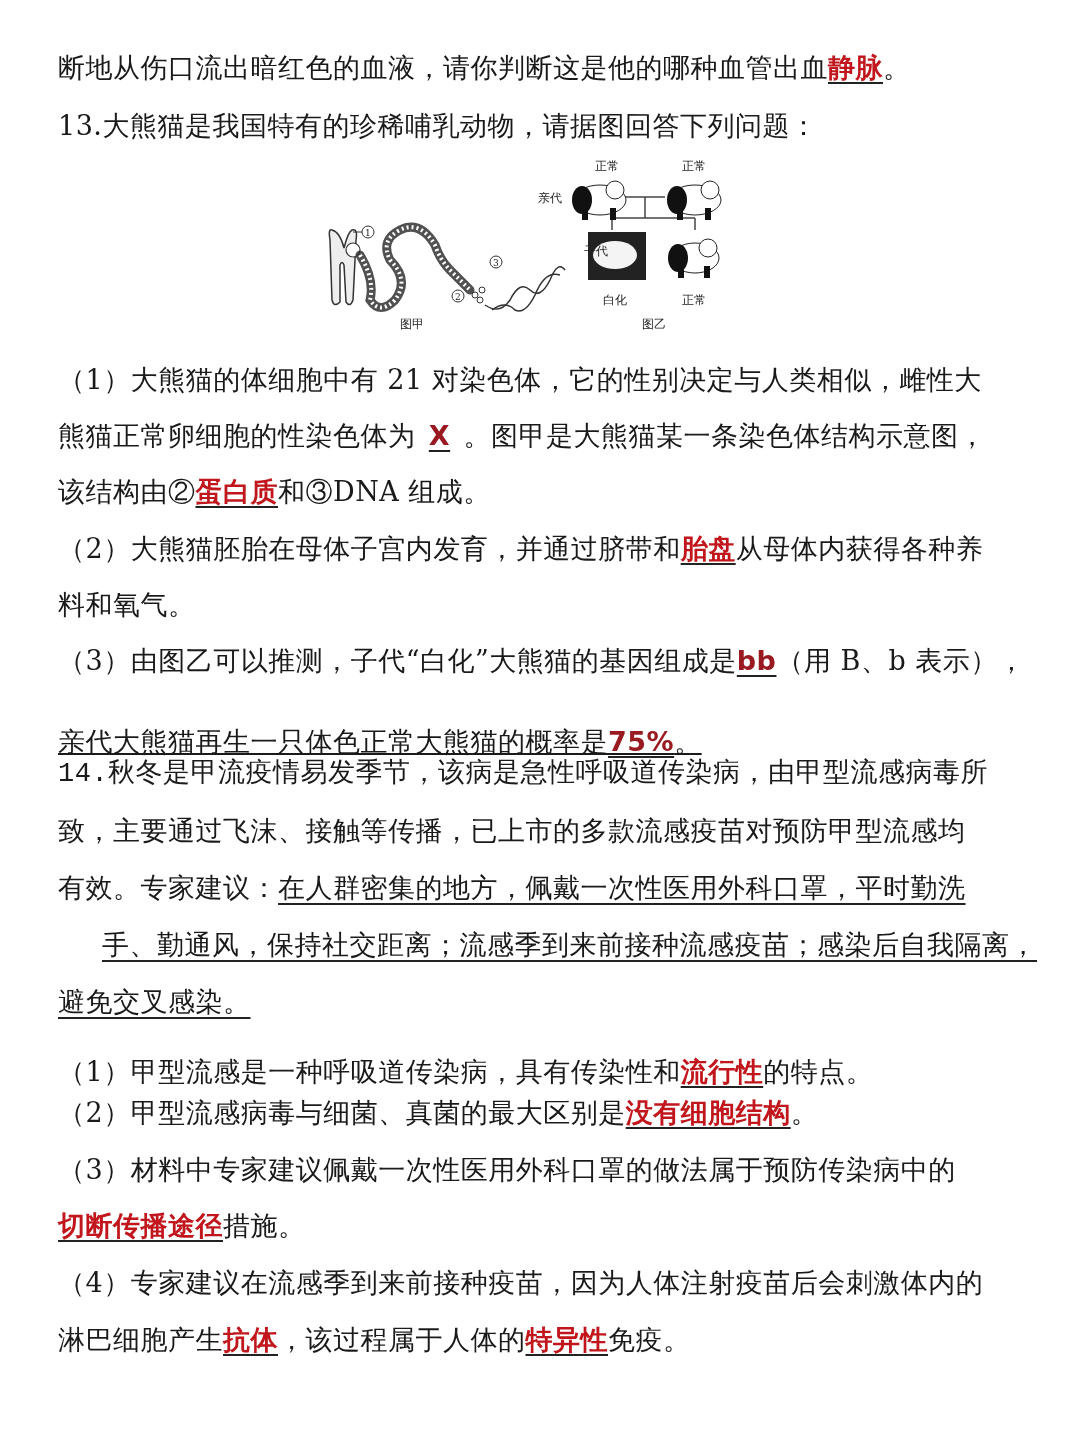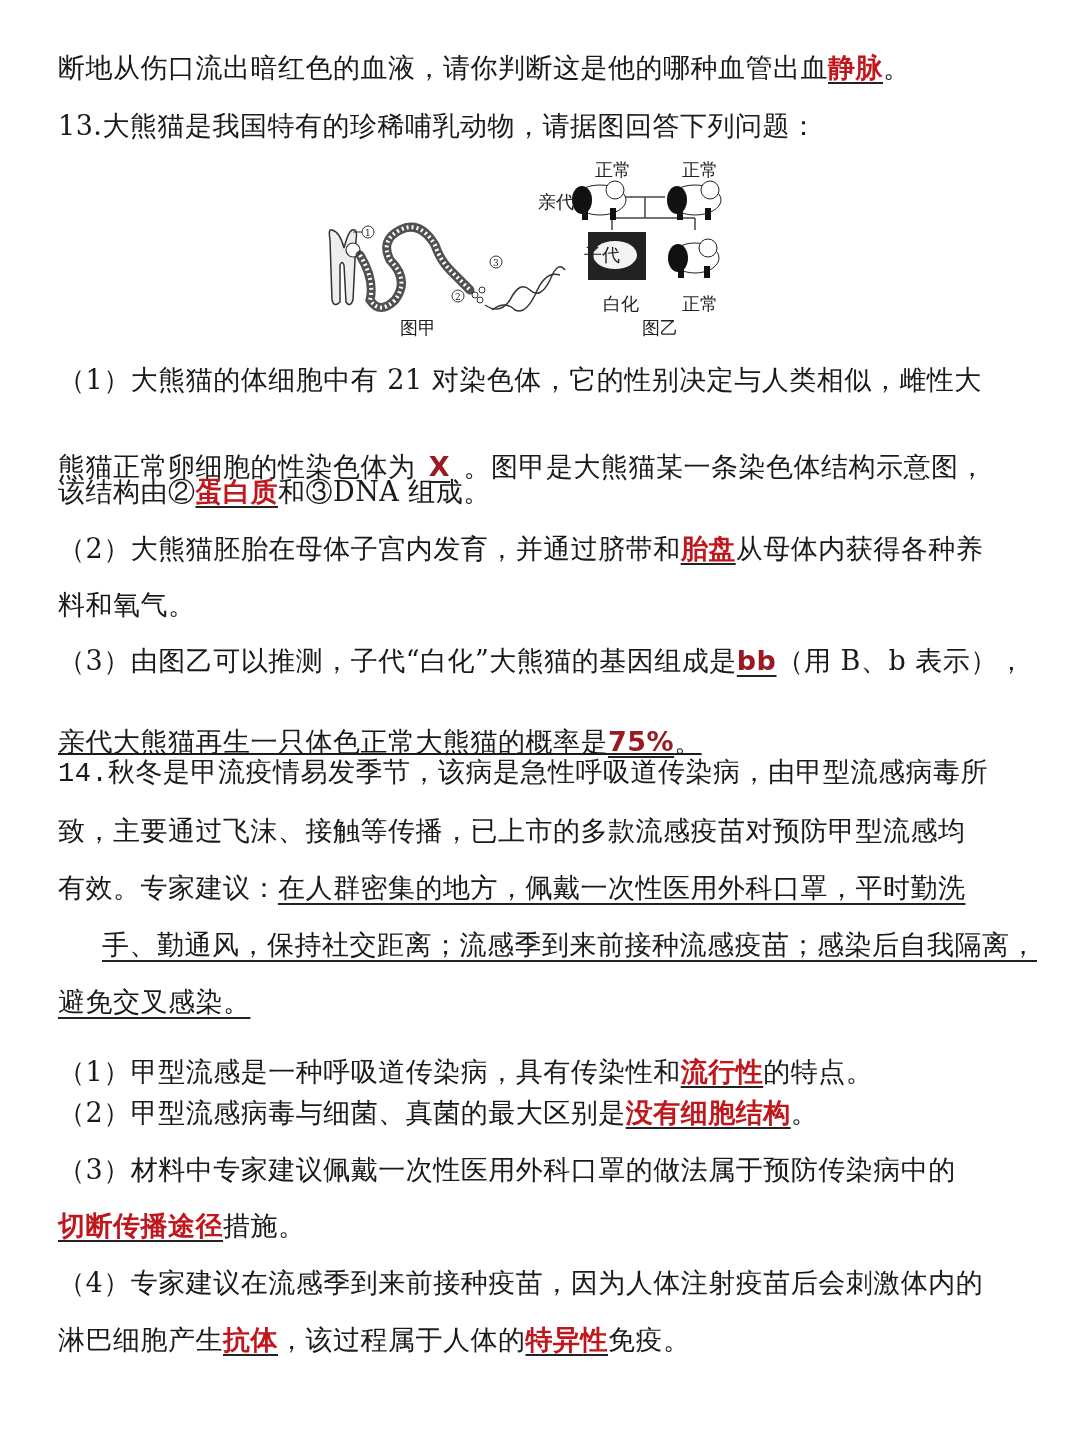--- a/index.html
+++ b/index.html
@@ -10,30 +10,30 @@
   }
   .line {
     position: absolute; left: 58px;
     font-size: 27px; line-height: 40px; white-space: nowrap;
     letter-spacing: 0.5px;
   }
   .ans {
     color: #c0161c; font-weight: bold;
     font-family: "DejaVu Sans", "Liberation Sans", sans-serif;
     text-decoration: underline; text-decoration-color: #222;
-    text-decoration-thickness: 2px; text-underline-offset: 5px; margin-top: 31px;
+    text-decoration-thickness: 2px; text-underline-offset: 5px;
   }
   .ans.dark { color: #9a1a22; }
   .ul {
     text-decoration: underline; text-decoration-color: #222;
     text-decoration-thickness: 2px; text-underline-offset: 6px;
   }
   .blank { display: inline-block; min-width: 48px; text-align: center; }
   .figure { position: absolute; left: 320px; top: 150px; width: 420px; height: 190px; }
-  .fig-label { position: absolute; font-size: 18px; font-family: "DejaVu Sans", sans-serif; color: #222; }
+  .fig-label { position: absolute; font-size: 12px; font-family: "DejaVu Sans", sans-serif; color: #222; }
 </style>
 </head>
 <body>
 
 <div class="line" style="top:48px;">
   <span>断地从伤口流出暗红色的血液，请你判断这是他的哪种血管出血</span><span class="ans">静脉</span><span>。</span>
 </div>
 
 <div class="line" style="top:106px;">13.大熊猫是我国特有的珍稀哺乳动物，请据图回答下列问题：</div>
 

